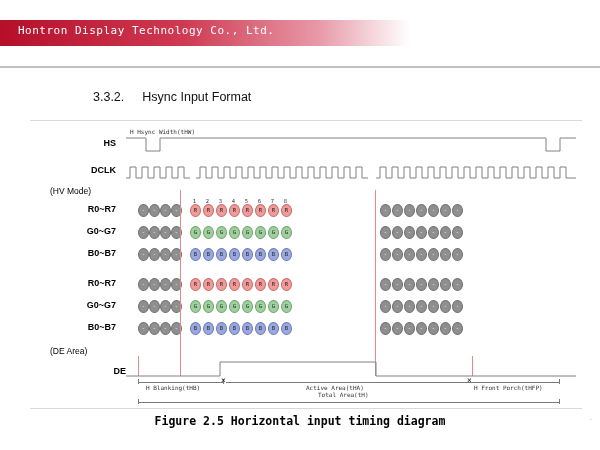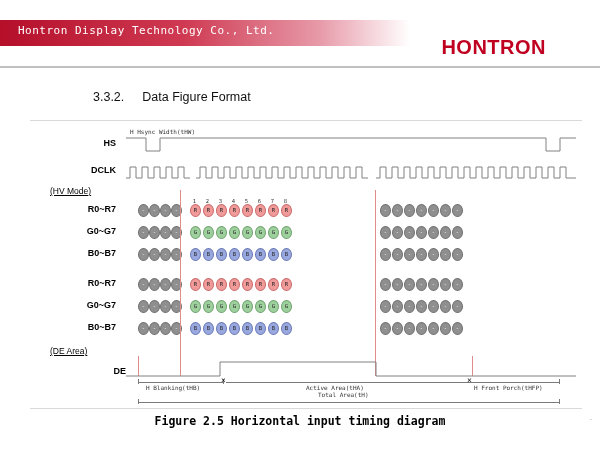--- a/index.html
+++ b/index.html
@@ -87,21 +87,21 @@
   .fig-frame-bottom { top: 288px; }
 
   .row-label {
     position: absolute;
     font-size: 9px;
     font-weight: bold;
     color: #000000;
     text-align: right;
     white-space: nowrap;
   }
-  .row-label.small { font-weight: normal; font-size: 8.5px; text-decoration: underline; }
+  .row-label.small { font-weight: normal; font-size: 8.5px; }
 
   .tiny {
     position: absolute;
     font-family: "DejaVu Sans Mono", monospace;
     font-size: 6px;
     color: #333333;
     white-space: nowrap;
   }
 
   svg.sig { position: absolute; }
@@ -175,25 +175,24 @@
     color: #999999;
   }
 </style>
 </head>
 <body>
 
 <div class="header">
   <div class="header-band"></div>
   <div class="header-band-text">Hontron Display Technology Co., Ltd.</div>
   <div class="header-rule"></div>
-  <div class="logo">HONTRON</div>
 </div>
 
 <div class="section-title">
-  <span class="num">3.3.2.</span><span>Data Figure Format</span>
+  <span class="num">3.3.2.</span><span>Hsync Input Format</span>
 </div>
 
 <div class="figure">
   <div class="fig-frame-top"></div>
   <div class="fig-frame-bottom"></div>
 
   <div class="row-label" style="left:20px; top:18px; width:66px;">HS</div>
   <div class="row-label" style="left:20px; top:45px; width:66px;">DCLK</div>
   <div class="row-label small" style="left:20px; top:66px; width:66px; text-align:left;">(HV Mode)</div>
   <div class="row-label" style="left:20px; top:84px; width:66px;">R0~R7</div>

